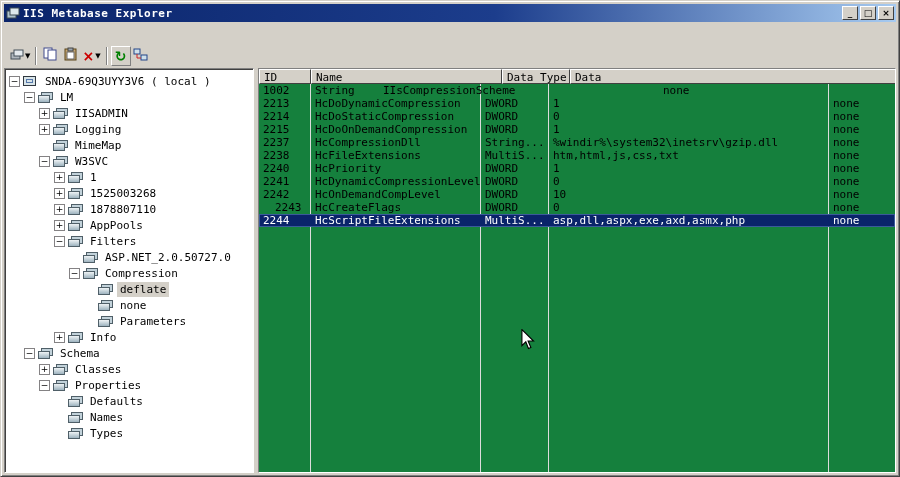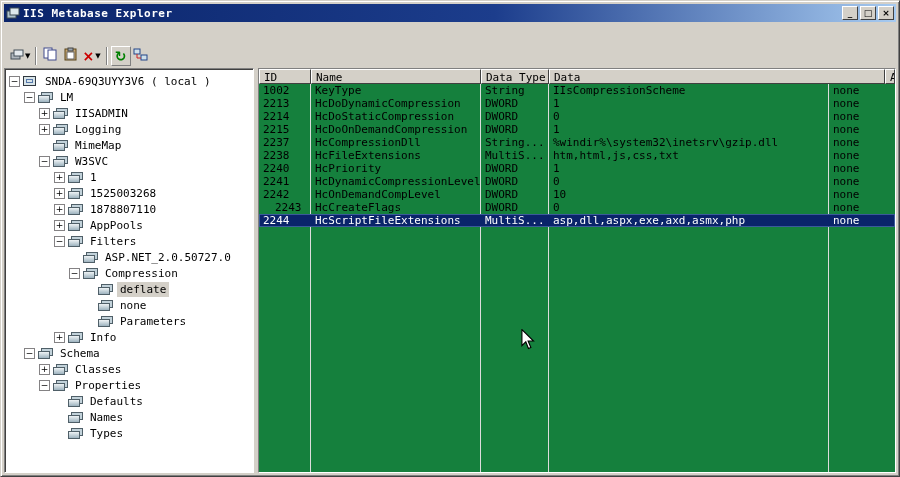--- a/index.html
+++ b/index.html
@@ -345,33 +345,32 @@
           <span class="node-icon">
             <span class="icon-db" style="display: block;"></span>
           </span>
           <span class="tree-label">Types</span>
         </div>
       </div>
     <div class="splitter"></div>
     <div class="table-panel">
       <div class="table-header">
           <div class="hcell" style="width: 52px;">ID</div>
-          <div class="hcell" style="width: 170px;">Name</div>
+          <div class="hcell" style="width: 191px;">Name</div>
           <div class="hcell" style="width: 68px;">Data Type</div>
           <div class="hcell" style="width: 336px;">Data</div>
           <div class="hcell" style="width: 66px;">Attributes</div>
         </div>
       <div class="table-body">
           <div class="gridline" style="left: 51px;"></div>
           <div class="gridline" style="left: 221px;"></div>
           <div class="gridline" style="left: 289px;"></div>
           <div class="gridline" style="left: 569px;"></div>
           <div class="trow">
             <div class="tcell" style="width: 52px;">1002</div>
-            <div class="tcell" style="width: 170px;">KeyType</div>
             <div class="tcell" style="width: 68px;">String</div>
             <div class="tcell" style="width: 280px;">IIsCompressionScheme</div>
             <div class="tcell" style="width: 66px;">none</div>
           </div>
           <div class="trow">
             <div class="tcell" style="width: 52px;">2213</div>
             <div class="tcell" style="width: 170px;">HcDoDynamicCompression</div>
             <div class="tcell" style="width: 68px;">DWORD</div>
             <div class="tcell" style="width: 280px;">1</div>
             <div class="tcell" style="width: 66px;">none</div>

